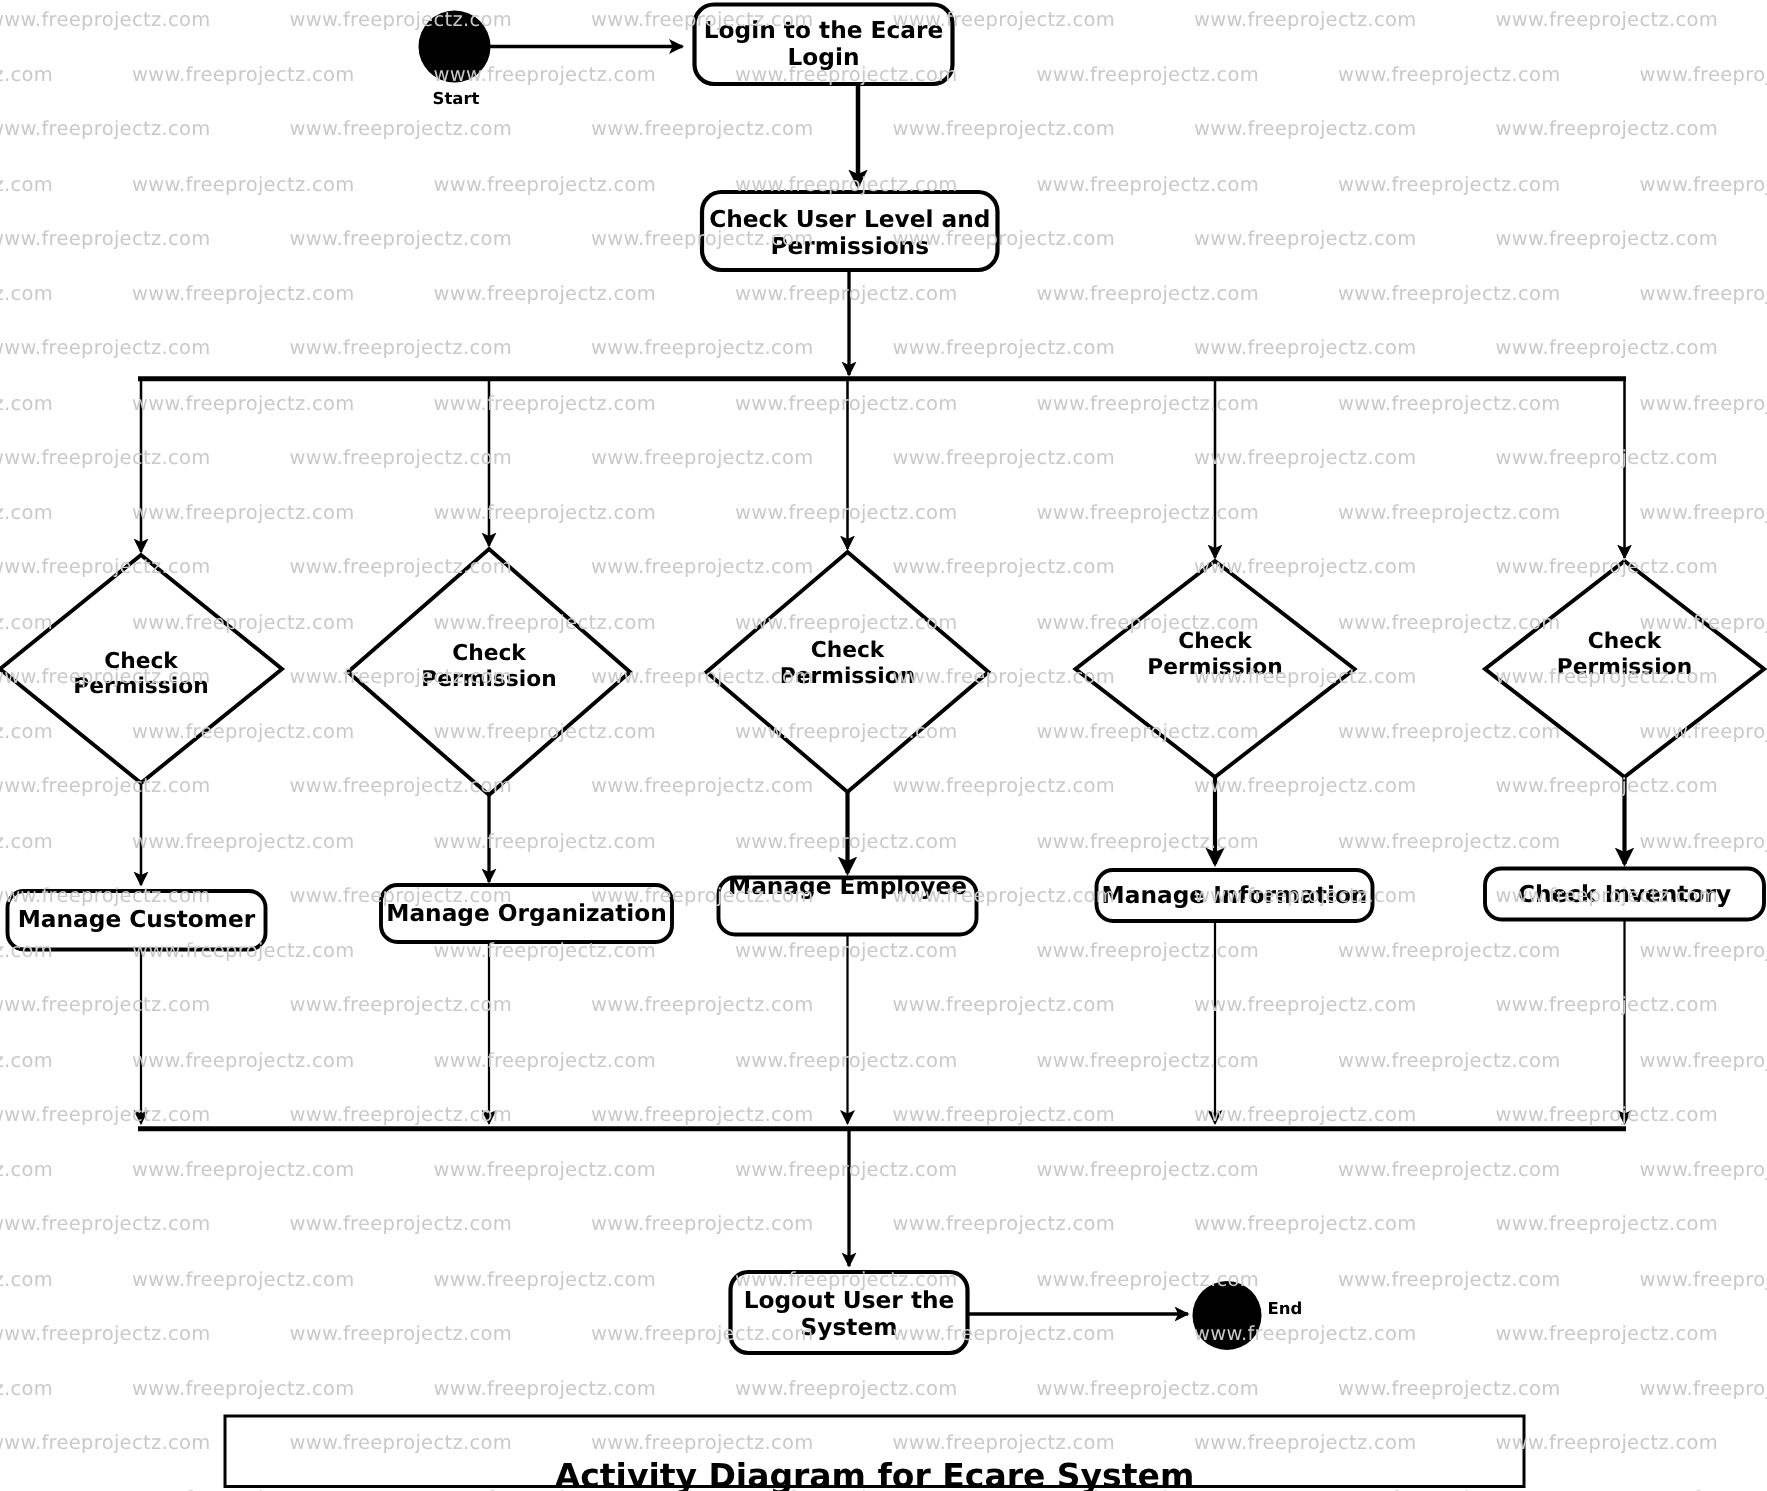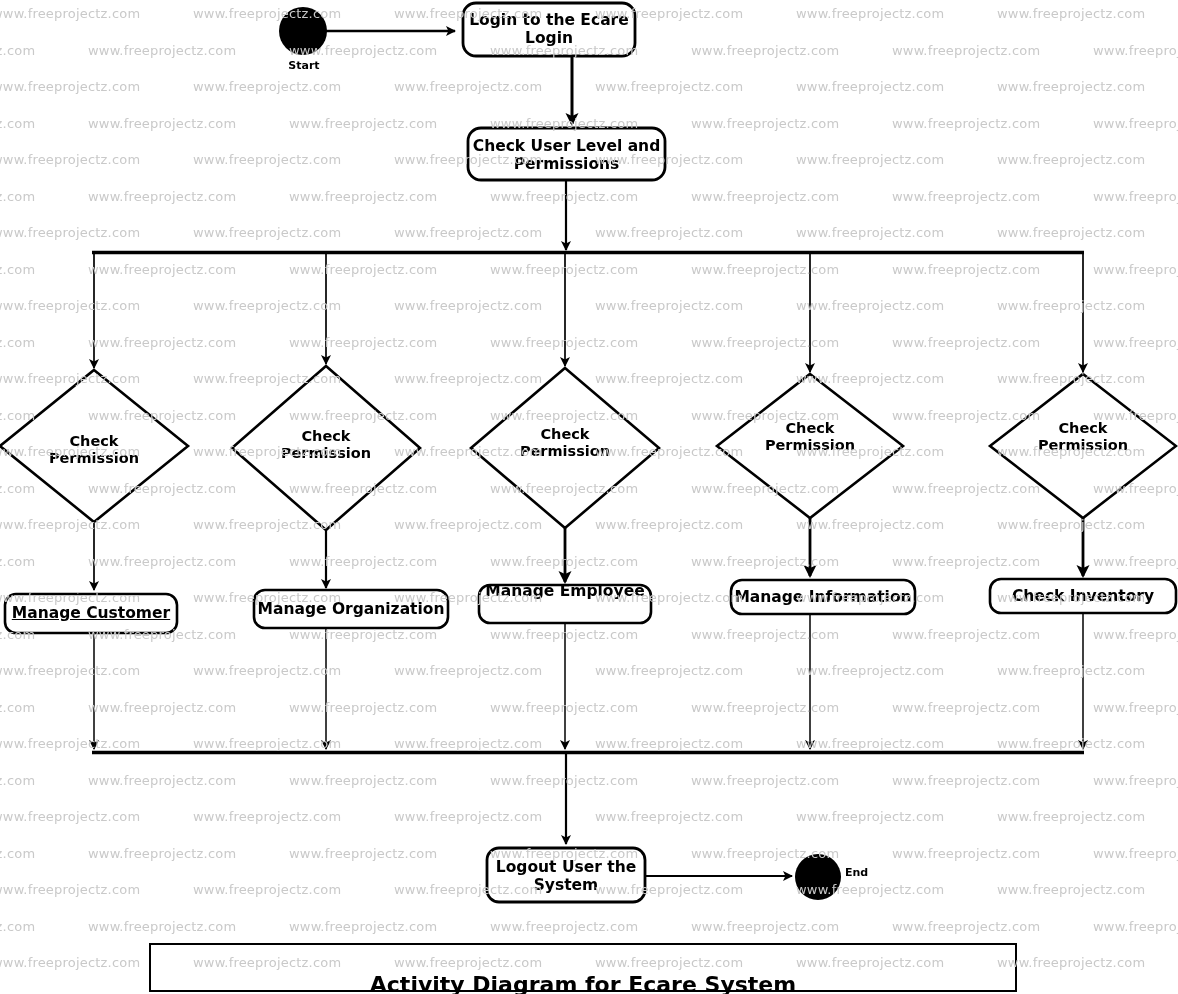--- a/index.html
+++ b/index.html
@@ -314,21 +314,21 @@
   <div class="nodelabel act-label" style="left:463px; top:11px; width:172px;">Login to the Ecare Login</div>
 
   <div class="nodelabel act-label" style="left:468px; top:137px; width:197px;">Check User Level and Permissions</div>
 
   <div class="nodelabel dia-label" style="left:24px; top:433px; width:140px;">Check Permission</div>
   <div class="nodelabel dia-label" style="left:256px; top:428px; width:140px;">Check Permission</div>
   <div class="nodelabel dia-label" style="left:495px; top:426px; width:140px;">Check Permission</div>
   <div class="nodelabel dia-label" style="left:740px; top:420px; width:140px;">Check Permission</div>
   <div class="nodelabel dia-label" style="left:1013px; top:420px; width:140px;">Check Permission</div>
 
-  <div class="nodelabel act-label" style="left:5px; top:604px; width:172px;text-decoration:underline;">Manage Customer</div>
+  <div class="nodelabel act-label" style="left:5px; top:604px; width:172px;">Manage Customer</div>
   <div class="nodelabel act-label" style="left:254px; top:600px; width:194px;">Manage Organization</div>
   <div class="nodelabel act-label" style="left:479px; top:582px; width:172px;">Manage Employee</div>
   <div class="nodelabel act-label" style="left:731px; top:588px; width:184px;">Manage Information</div>
   <div class="nodelabel act-label" style="left:990px; top:587px; width:186px;">Check Inventory</div>
 
   <div class="nodelabel act-label" style="left:487px; top:858px; width:158px;">Logout User the System</div>
 
   <div class="nodelabel term-label" style="left:845px; top:867px; width:60px; text-align:left;">End</div>
 
   <div class="nodelabel title-label" style="left:150px; top:952px; width:866px;">Activity Diagram for Ecare System</div>

